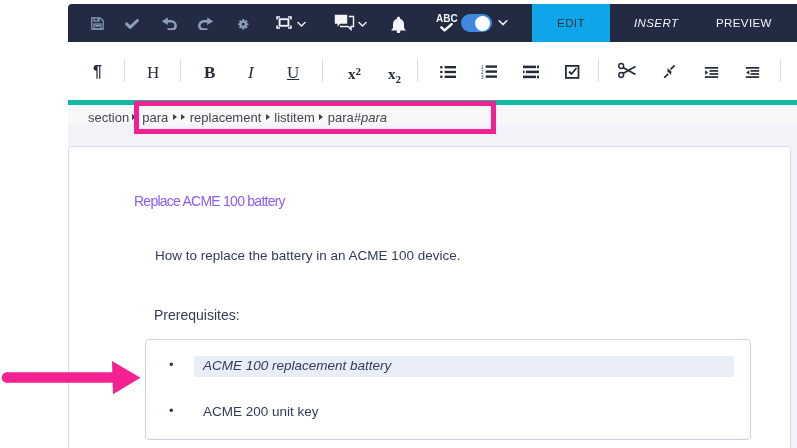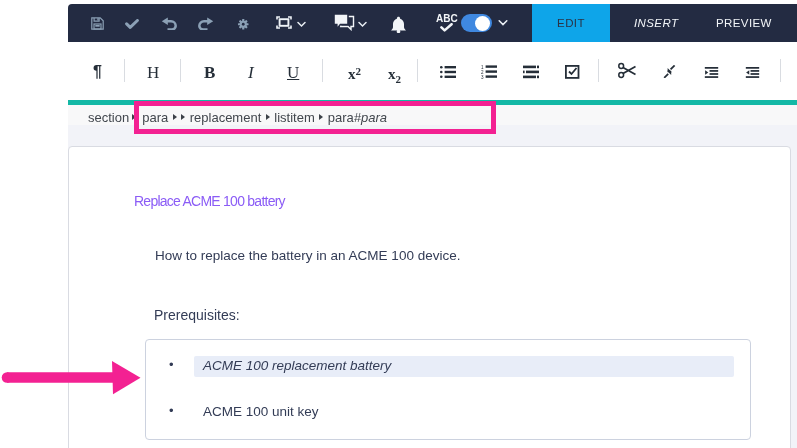--- a/index.html
+++ b/index.html
@@ -228,21 +228,21 @@
   <div class="abs" id="page"></div>
   <div class="abs" id="doc"></div>
   <div class="abs" id="title">Replace ACME 100 battery</div>
   <div class="abs" id="para1">How to replace the battery in an ACME 100 device.</div>
   <div class="abs" id="para2">Prerequisites:</div>
   <div class="abs" id="prereq"></div>
   <div class="abs" id="hl"></div>
   <div class="abs bullet" style="left:169px;top:356.5px;">•</div>
   <div class="abs litxt" style="left:203px;top:358px;font-style:italic;">ACME 100 replacement battery</div>
   <div class="abs bullet" style="left:169px;top:402.5px;">•</div>
-  <div class="abs litxt" style="left:203px;top:404px;">ACME 100 unit key</div>
+  <div class="abs litxt" style="left:203px;top:404px;">ACME 200 unit key</div>
 
   <div class="abs" id="pinkbox"></div>
 
   <svg class="abs" id="arrow" width="145" height="45" viewBox="0 0 145 45">
     <path d="M7 17.2 H116 V27.8 H7 Z" fill="#f32192"></path>
     <circle cx="7" cy="22.5" r="5.3" fill="#f32192"></circle>
     <polygon points="112,6 140.5,22.7 113,39.3" fill="#f32192"></polygon>
   </svg>
 
 </body></html>

